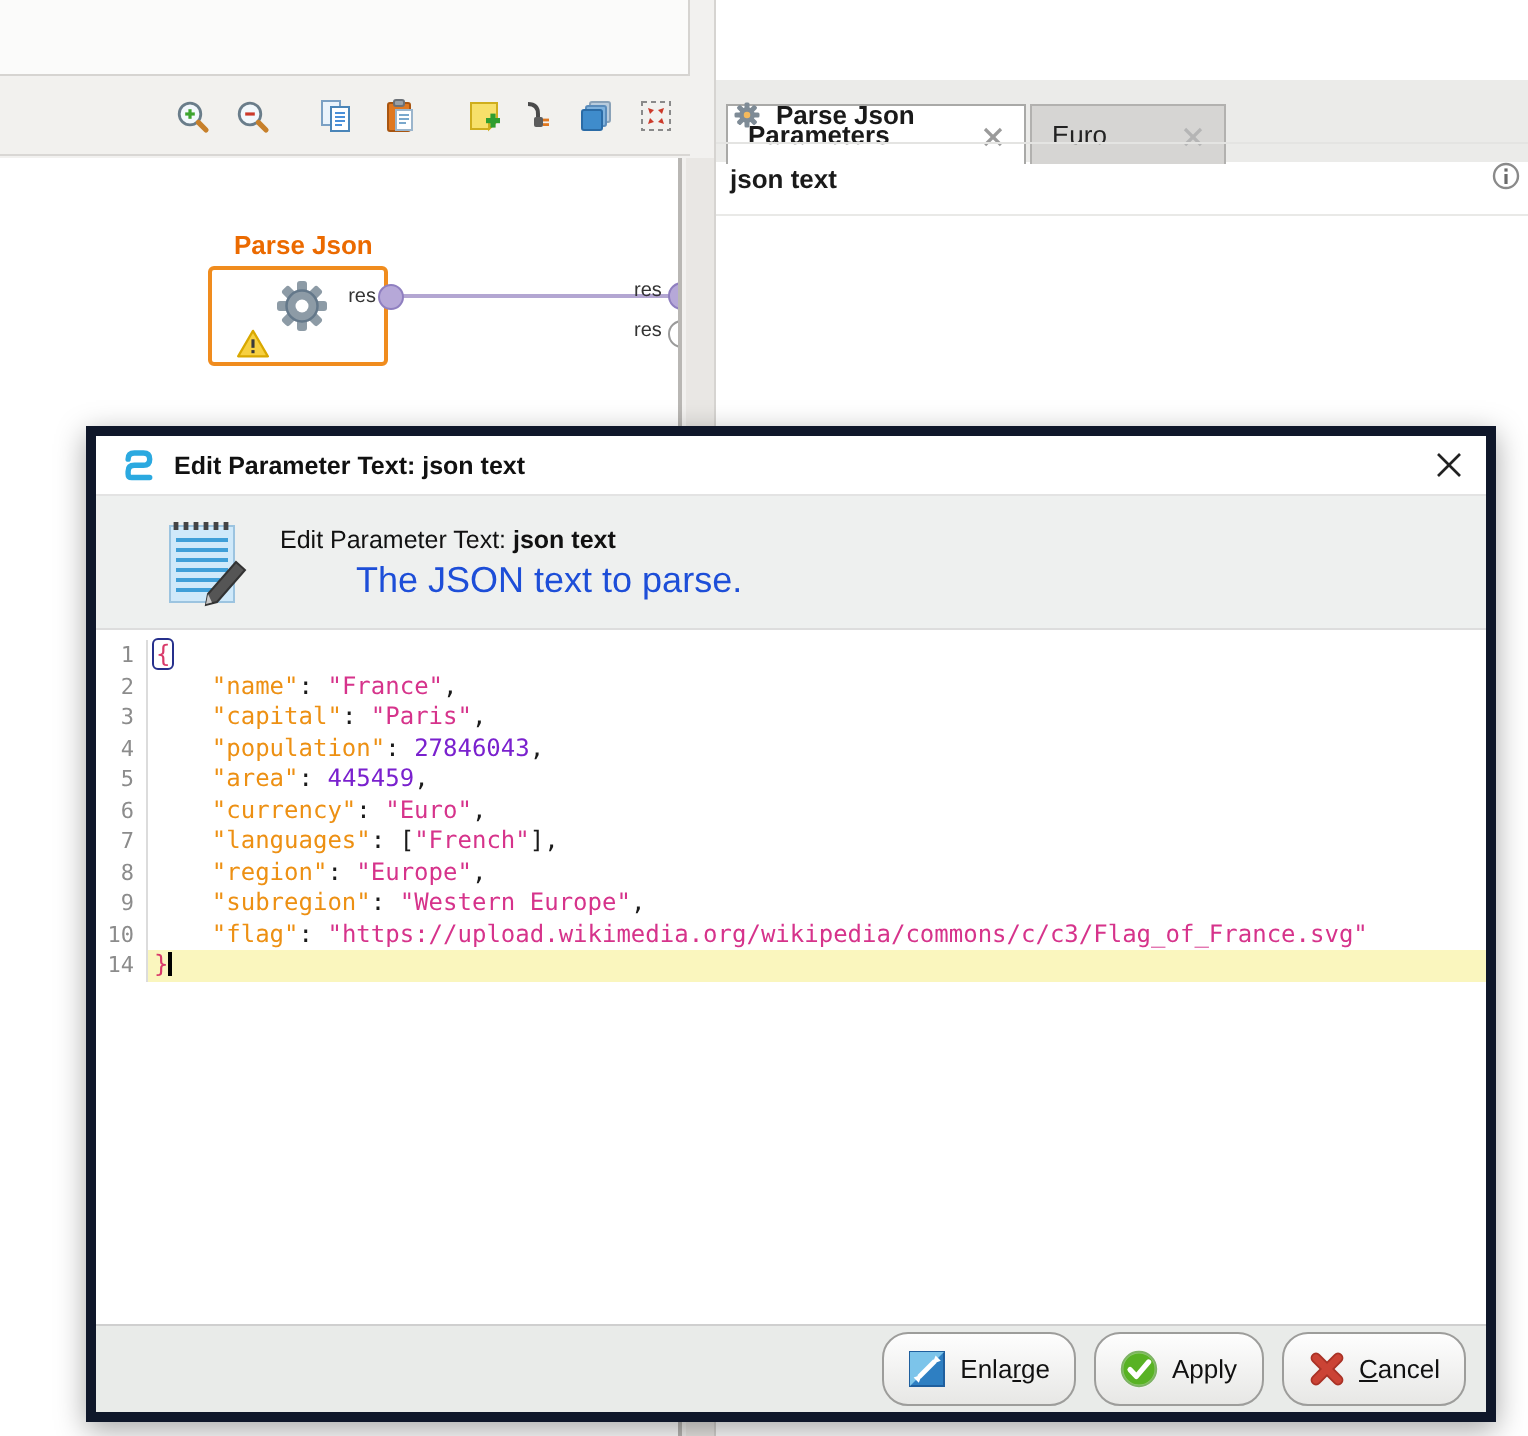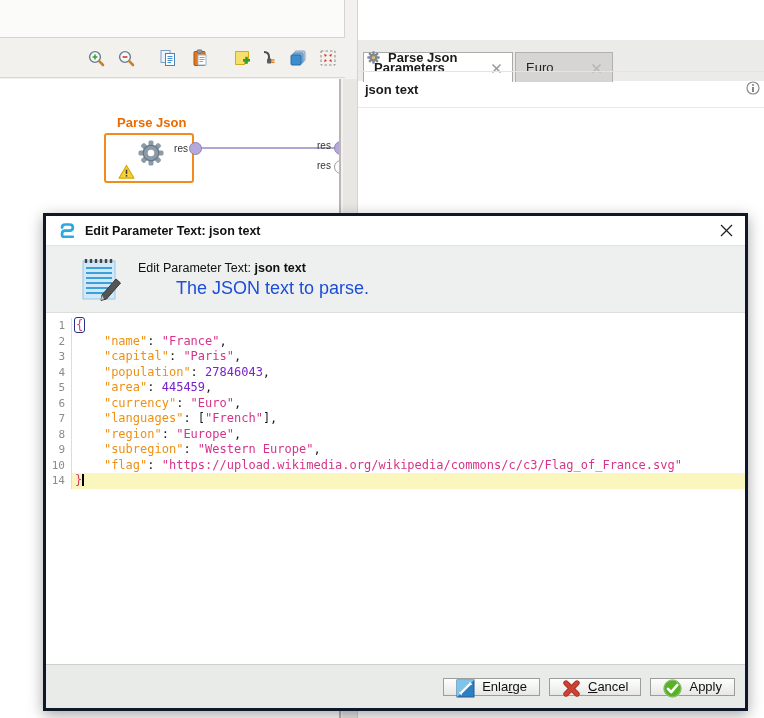--- a/index.html
+++ b/index.html
@@ -49,21 +49,21 @@
   .param-label { position:absolute; left:7px; top:82px; font-weight:bold; font-size:13px; }
   .edit-text-btn { position:absolute; left:98px; top:74px; width:286px; height:29px;
     background:linear-gradient(#ececec,#dededd); border:1px solid #b5b5b3; border-radius:4px;
     display:flex; align-items:center; justify-content:center; gap:7px; font-size:13px; color:#222; cursor:pointer; }
   .edit-text-btn svg { width:16px; height:16px; }
   .info-icon { position:absolute; left:388px; top:81px; width:14px; height:14px; cursor:pointer; }
   .panel-sep2 { position:absolute; left:0; top:107px; width:100%; height:1px; background:#e9e9e7; }
 
   
   .dialog { position:absolute; left:43px; top:213px; width:705px; height:498px;
-    background:#fff; border:3px solid #0f172a; box-shadow:0 4px 14px rgba(0,0,0,.35); }
+    background:#fff; border:5px solid #0f172a; box-shadow:0 4px 14px rgba(0,0,0,.35); }
   .dlg-titlebar { position:absolute; left:0; top:0; width:100%; height:30px; background:#fff;
     border-bottom:1px solid #e3e3e3; display:flex; align-items:center; padding:0 12px; gap:9px; }
   .dlg-logo { width:18px; height:18px; }
   .dlg-title { font-weight:bold; font-size:12.5px; color:#111; }
   .dlg-close { margin-left:auto; width:13px; height:13px; cursor:pointer; }
   .dlg-header { position:absolute; left:0; top:30px; width:100%; height:67px; background:#eef0ef;
     border-bottom:1px solid #dddddd; }
   .dlg-header .note-icon { position:absolute; left:32px; top:9px; width:46px; height:48px; }
   .dlg-header .h-line1 { position:absolute; left:92px; top:15px; font-size:12.5px; color:#111; }
   .dlg-header .h-line1 b { font-weight:bold; }
@@ -79,22 +79,22 @@
   .tk-p { color:#1a1a1a; }
   .tk-k { color:#ED9013; }
   .tk-s { color:#D6338B; }
   .tk-n { color:#7A21CE; }
   .tk-b { color:#D93A6A; border:1.5px solid #26308c; border-radius:3px; padding:0 1px; margin-left:-1px; }
   .tk-e { color:#D93A6A; }
   .caret { display:inline-block; width:1.5px; height:12px; background:#000; vertical-align:-2px; }
 
   .dlg-footer { position:absolute; left:0; bottom:0; width:100%; height:44px; background:#e9ebe9;
     border-top:1px solid #cfcfcf; display:flex; align-items:center; justify-content:flex-end; gap:9px; padding-right:10px; }
-  .dlg-btn { height:18px; display:inline-flex; align-items:flex-start; gap:7px; padding:0 12px;
-    background:linear-gradient(#fefefe,#e7e7e5); border:1px solid #9d9d9b; border-radius:0;
+  .dlg-btn { height:37px; display:inline-flex; align-items:center; gap:7px; padding:0 12px;
+    background:linear-gradient(#fefefe,#e7e7e5); border:1px solid #9d9d9b; border-radius:13px;
     font-size:13px; color:#111; cursor:pointer; }
   .dlg-btn svg { width:19px; height:19px; }
   .u { text-decoration:underline; }
 </style>
 </head>
 <body>
 
 <div class="left-top-panel"></div>
 
 <div class="canvas-toolbar">
@@ -345,33 +345,33 @@
           <rect x="1" y="1" width="17" height="17" fill="#2e7fc2" stroke="#1f5f9e"></rect>
           <path d="M1 1 h17 L1 18 z" fill="#7cc4ea"></path>
           <line x1="5.5" y1="13.5" x2="13.5" y2="5.5" stroke="#fff" stroke-width="2.4"></line>
           <path d="M13.8 2.8 l2.6 2.6 -4.2 1.6 z" fill="#fff"></path>
           <path d="M2.8 13.8 l2.6 2.6 1.6 -4.2 z" fill="#fff"></path>
         </svg>
       <span><span>Enla</span><span class="u">r</span><span>ge</span></span>
     </button>
     <button class="dlg-btn">
       <svg viewBox="0 0 19 19">
+          <circle cx="9.5" cy="9.5" r="8.6" fill="#58B224" stroke="#3E8C18" stroke-width="1"></circle>
+          <circle cx="9.5" cy="9.5" r="8.6" fill="none" stroke="#ffffff55" stroke-width="1.6"></circle>
+          <path d="M5 9.8 l3.2 3.4 L14.3 6" fill="none" stroke="#fff" stroke-width="2.6" stroke-linecap="round" stroke-linejoin="round"></path>
+        </svg>
+      <span>Apply</span>
+    </button>
+    <button class="dlg-btn">
+      <svg viewBox="0 0 19 19">
           <g stroke="#A93226" stroke-width="5.4" stroke-linecap="round">
             <line x1="4" y1="4" x2="15" y2="15"></line>
             <line x1="15" y1="4" x2="4" y2="15"></line>
           </g>
           <g stroke="#CB4335" stroke-width="3.6" stroke-linecap="round">
             <line x1="4" y1="4" x2="15" y2="15"></line>
             <line x1="15" y1="4" x2="4" y2="15"></line>
           </g>
         </svg>
       <span><span></span><span class="u">C</span><span>ancel</span></span>
     </button>
-    <button class="dlg-btn">
-      <svg viewBox="0 0 19 19">
-          <circle cx="9.5" cy="9.5" r="8.6" fill="#58B224" stroke="#3E8C18" stroke-width="1"></circle>
-          <circle cx="9.5" cy="9.5" r="8.6" fill="none" stroke="#ffffff55" stroke-width="1.6"></circle>
-          <path d="M5 9.8 l3.2 3.4 L14.3 6" fill="none" stroke="#fff" stroke-width="2.6" stroke-linecap="round" stroke-linejoin="round"></path>
-        </svg>
-      <span>Apply</span>
-    </button>
   </div>
 </div>
 
 </body></html>

